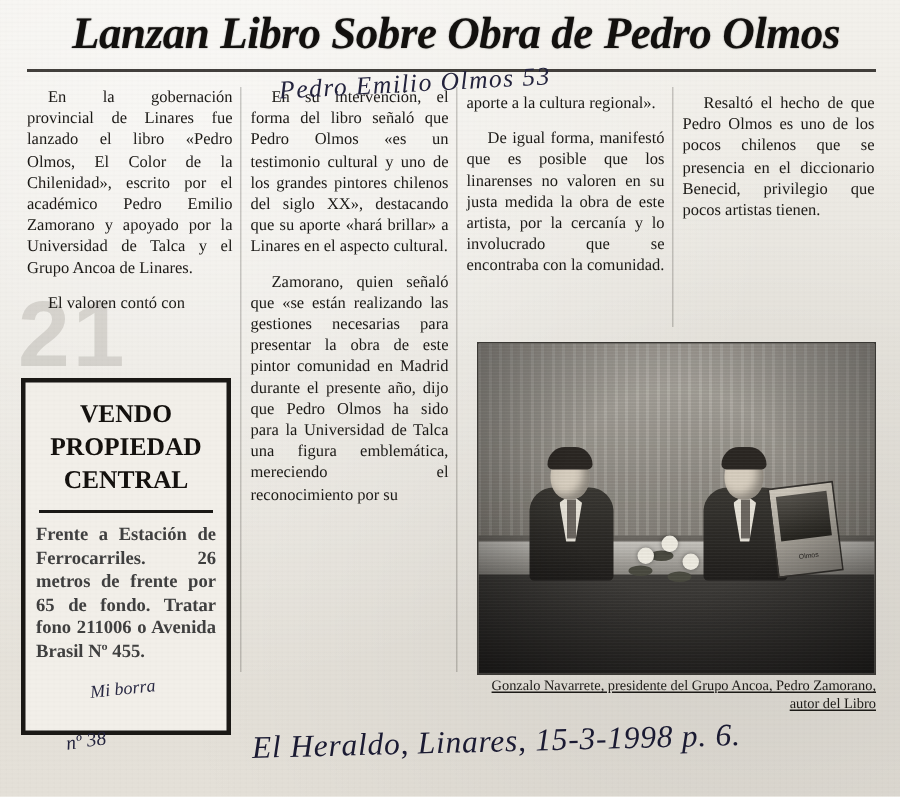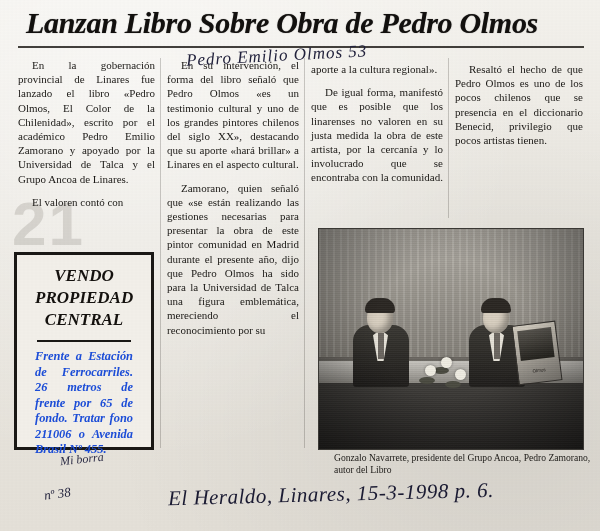--- a/index.html
+++ b/index.html
@@ -44,21 +44,21 @@
     pointer-events: none;
     user-select: none;
   }
 
   
   .headline {
     position: absolute;
     left: 26px;
     top: 6px;
     width: 556px;
-    text-align: left;
+    text-align: center;
     font-family: "Liberation Serif", serif;
     font-weight: 700;
     font-style: italic;
     font-size: 30px;
     line-height: 34px;
     color: #13110f;
     letter-spacing: -0.3px;
     text-shadow: 0 0 1px rgba(0,0,0,0.5);
   }
   .rule {
@@ -96,26 +96,25 @@
     width: 1px;
     background: rgba(40,38,34,0.22);
   }
 
   
   .adbox {
     position: absolute;
     left: 14px;
     top: 252px;
     width: 140px;
-    height: 198px;
+    height: 238px;
     border: 3px solid #1b1916;
     background: #f2efe9;
     box-sizing: border-box;
-    padding: 6px 18px;
-    font-style: italic;
+    padding: 6px 7px;
   }
   .adbox .adtitle {
     font-family: "Liberation Serif", serif;
     font-weight: 700;
     font-size: 17px;
     line-height: 22px;
     text-align: center;
     color: #15120f;
     margin-top: 4px;
   }
@@ -123,21 +122,21 @@
     height: 2px;
     background: #1b1916;
     margin: 9px 2px 7px 2px;
   }
   .adbox .adbody {
     font-family: "Liberation Serif", serif;
     font-weight: 700;
     font-size: 12.4px;
     line-height: 15.5px;
     text-align: justify;
-    color: #1d4ed8;
+    color: #404040;
   }
 
   
   .photo {
     position: absolute;
     left: 318px;
     top: 228px;
     width: 266px;
     height: 222px;
     background: #6c6a65;
@@ -245,28 +244,29 @@
     background: radial-gradient(ellipse at 50% 45%, rgba(0,0,0,0) 40%, rgba(0,0,0,0.45) 100%);
   }
   .photo .grainy {
     position:absolute; left:0;top:0;right:0;bottom:0;
     background-image: repeating-linear-gradient(0deg, rgba(255,255,255,0.05) 0 1px, rgba(0,0,0,0.05) 1px 2px);
     opacity:.6;
   }
 
   .caption {
     position: absolute;
-    left: 334px;
+    left: 318px;
     top: 452px;
     width: 266px;
-    text-align: left;
+    text-align: right;
     font-family: "Liberation Serif", serif;
     font-size: 9.6px;
     line-height: 12px;
     color: #1d1b18;
+    text-decoration: underline;
   }
 
   
   .hand {
     position: absolute;
     font-family: "Liberation Serif", serif;
     font-style: italic;
     color: #1a1a2e;
     white-space: nowrap;
   }

